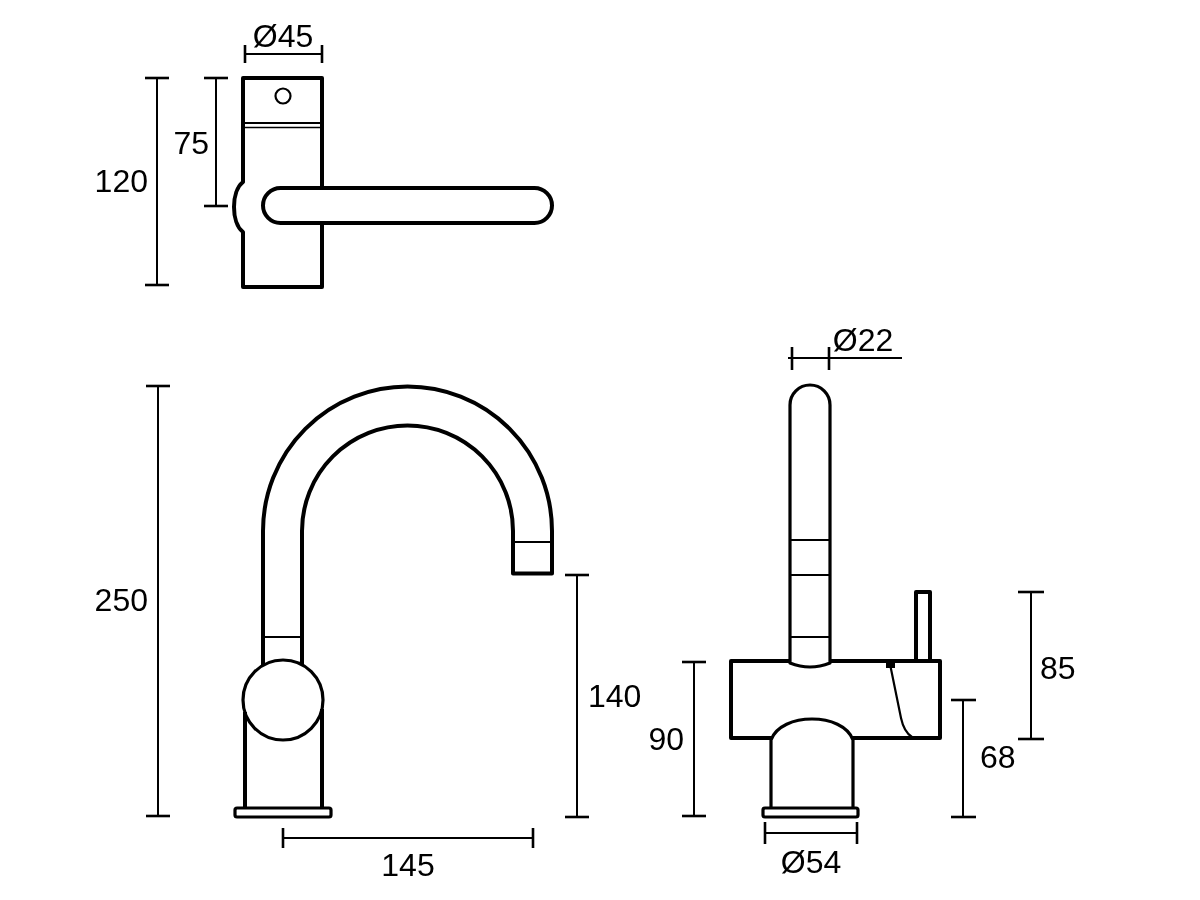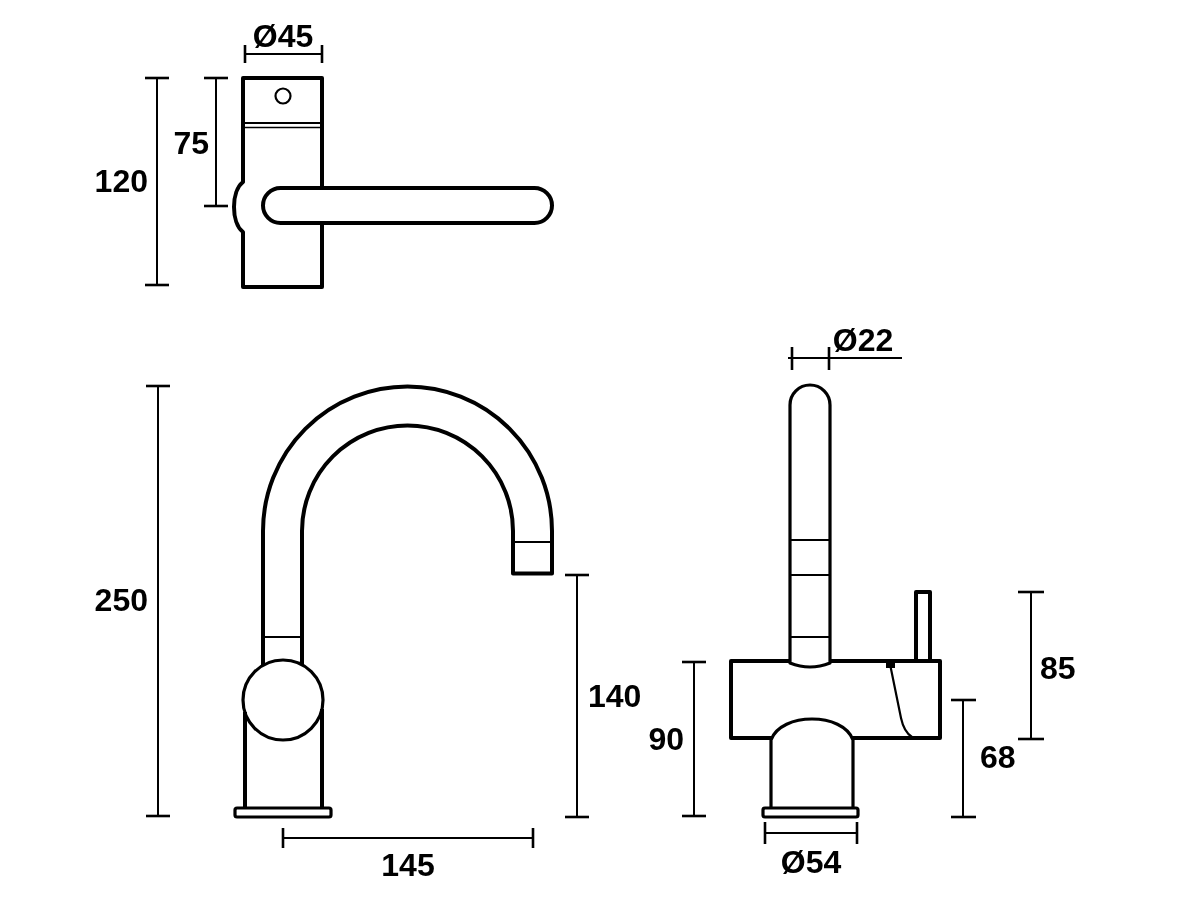--- a/index.html
+++ b/index.html
@@ -6,21 +6,20 @@
     margin: 0;
     padding: 0;
     background: #ffffff;
   }
   .stage {
     position: relative;
     width: 1200px;
     height: 900px;
     background: #ffffff;
     overflow: hidden;
-    font-weight: bold;
   }
   svg {
     display: block;
   }
   .outline {
     fill: #ffffff;
     stroke: #000000;
     stroke-width: 4;
     stroke-linejoin: round;
   }

